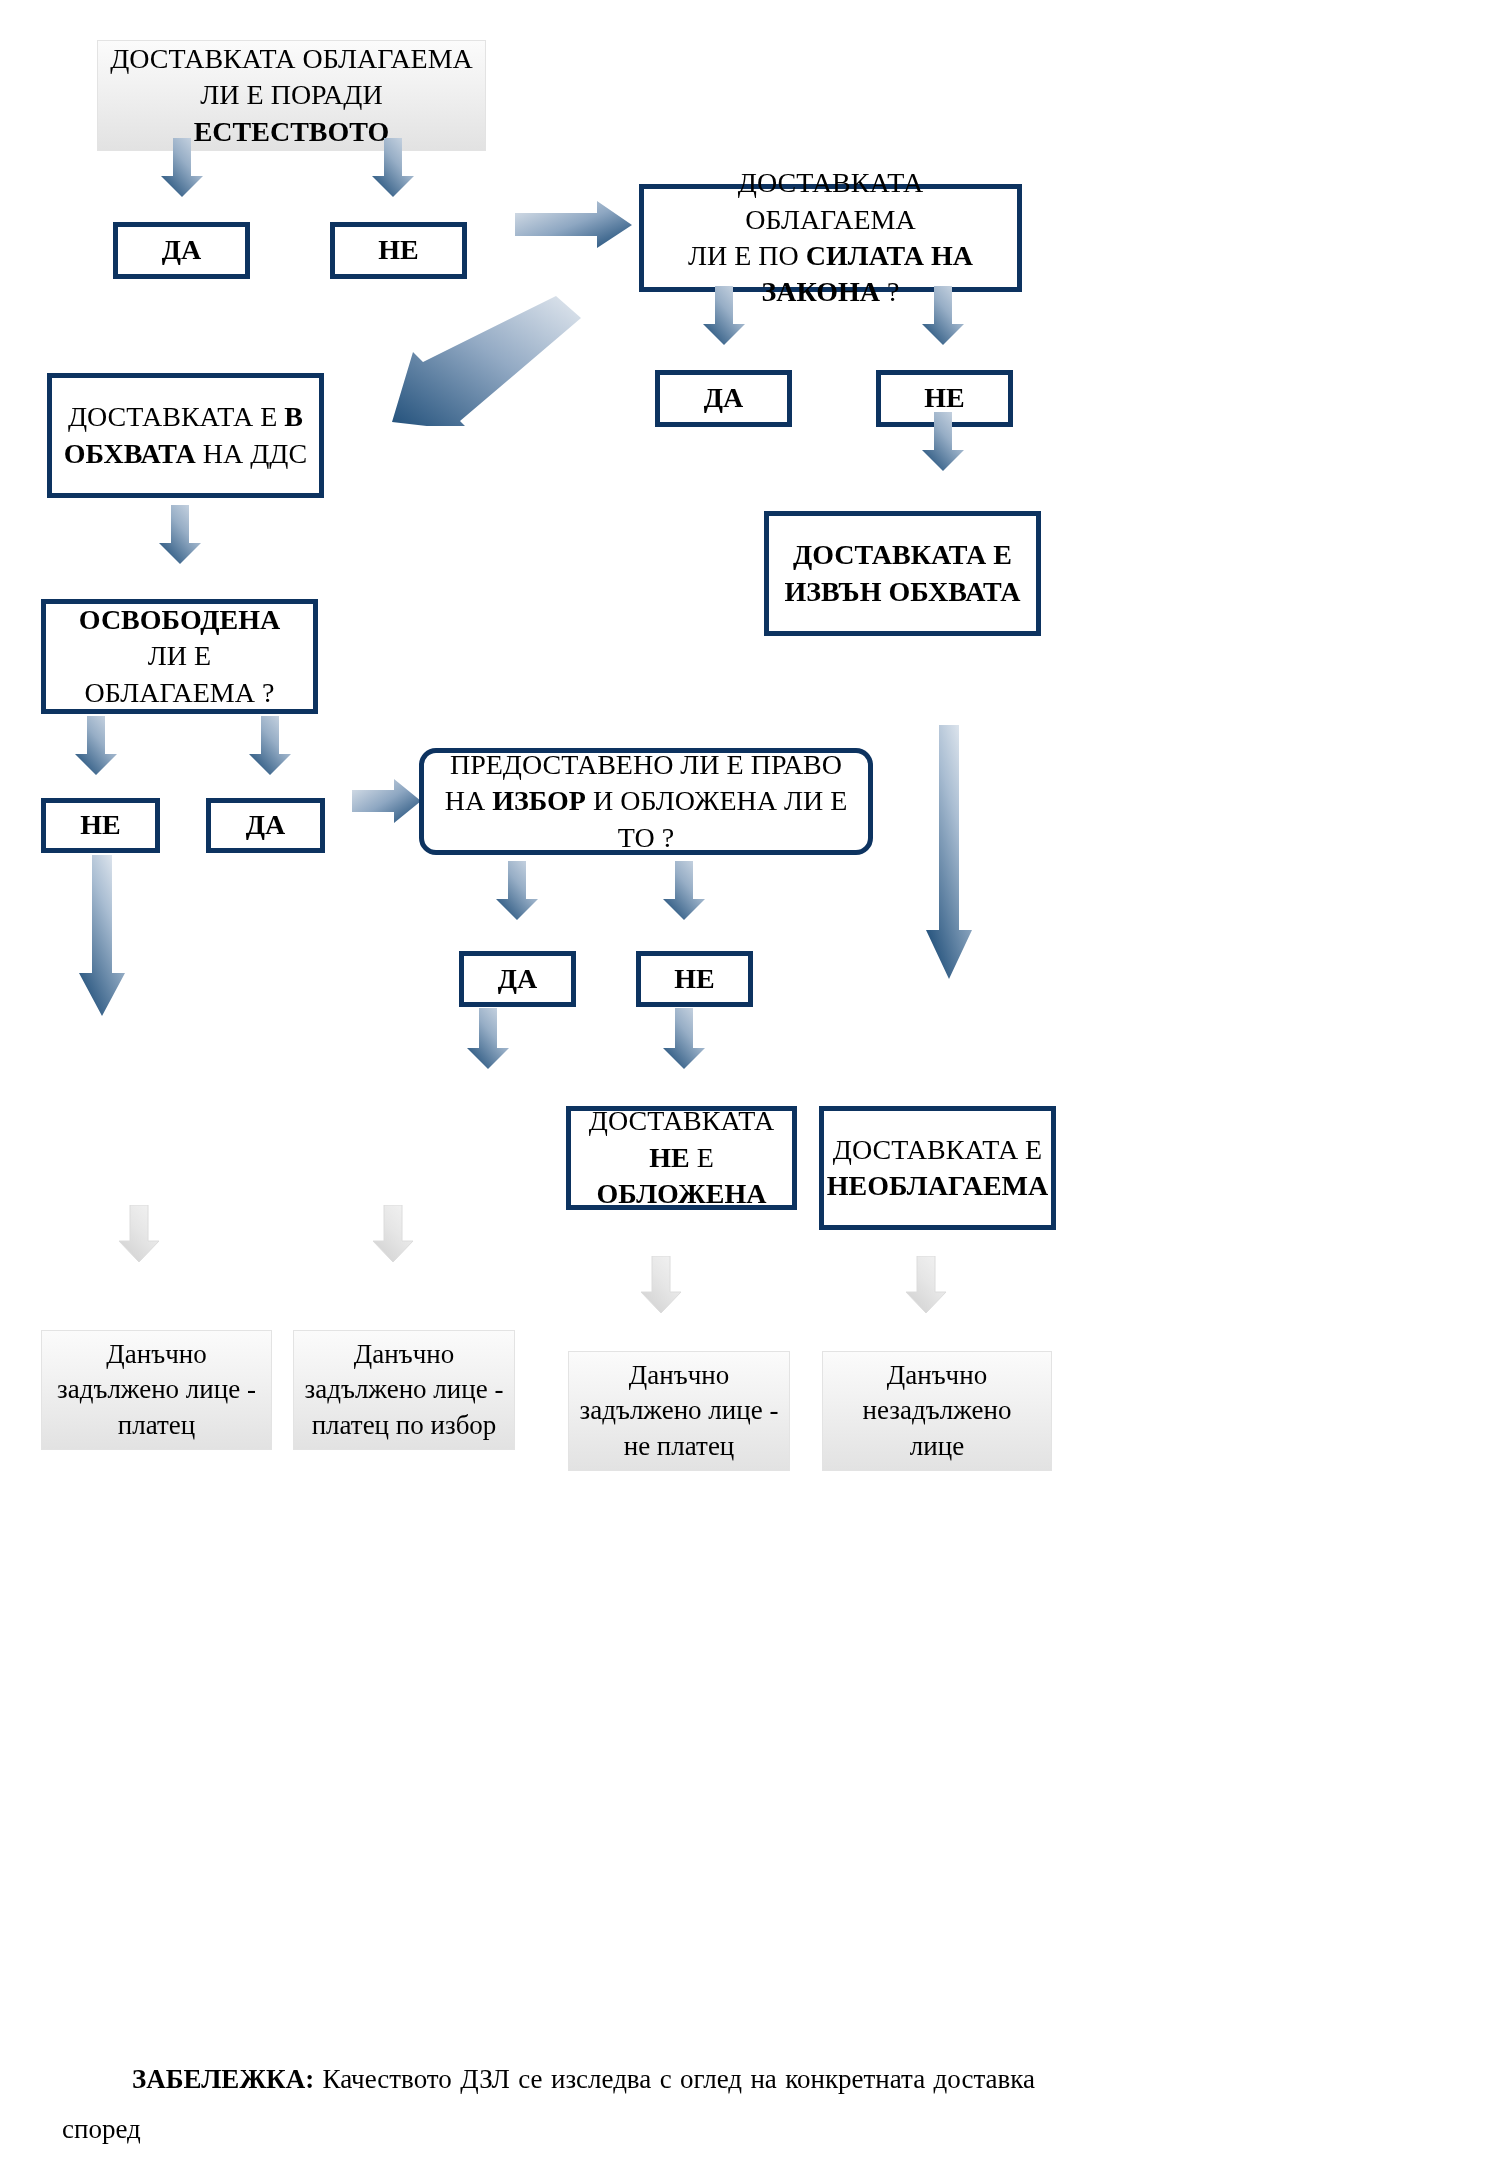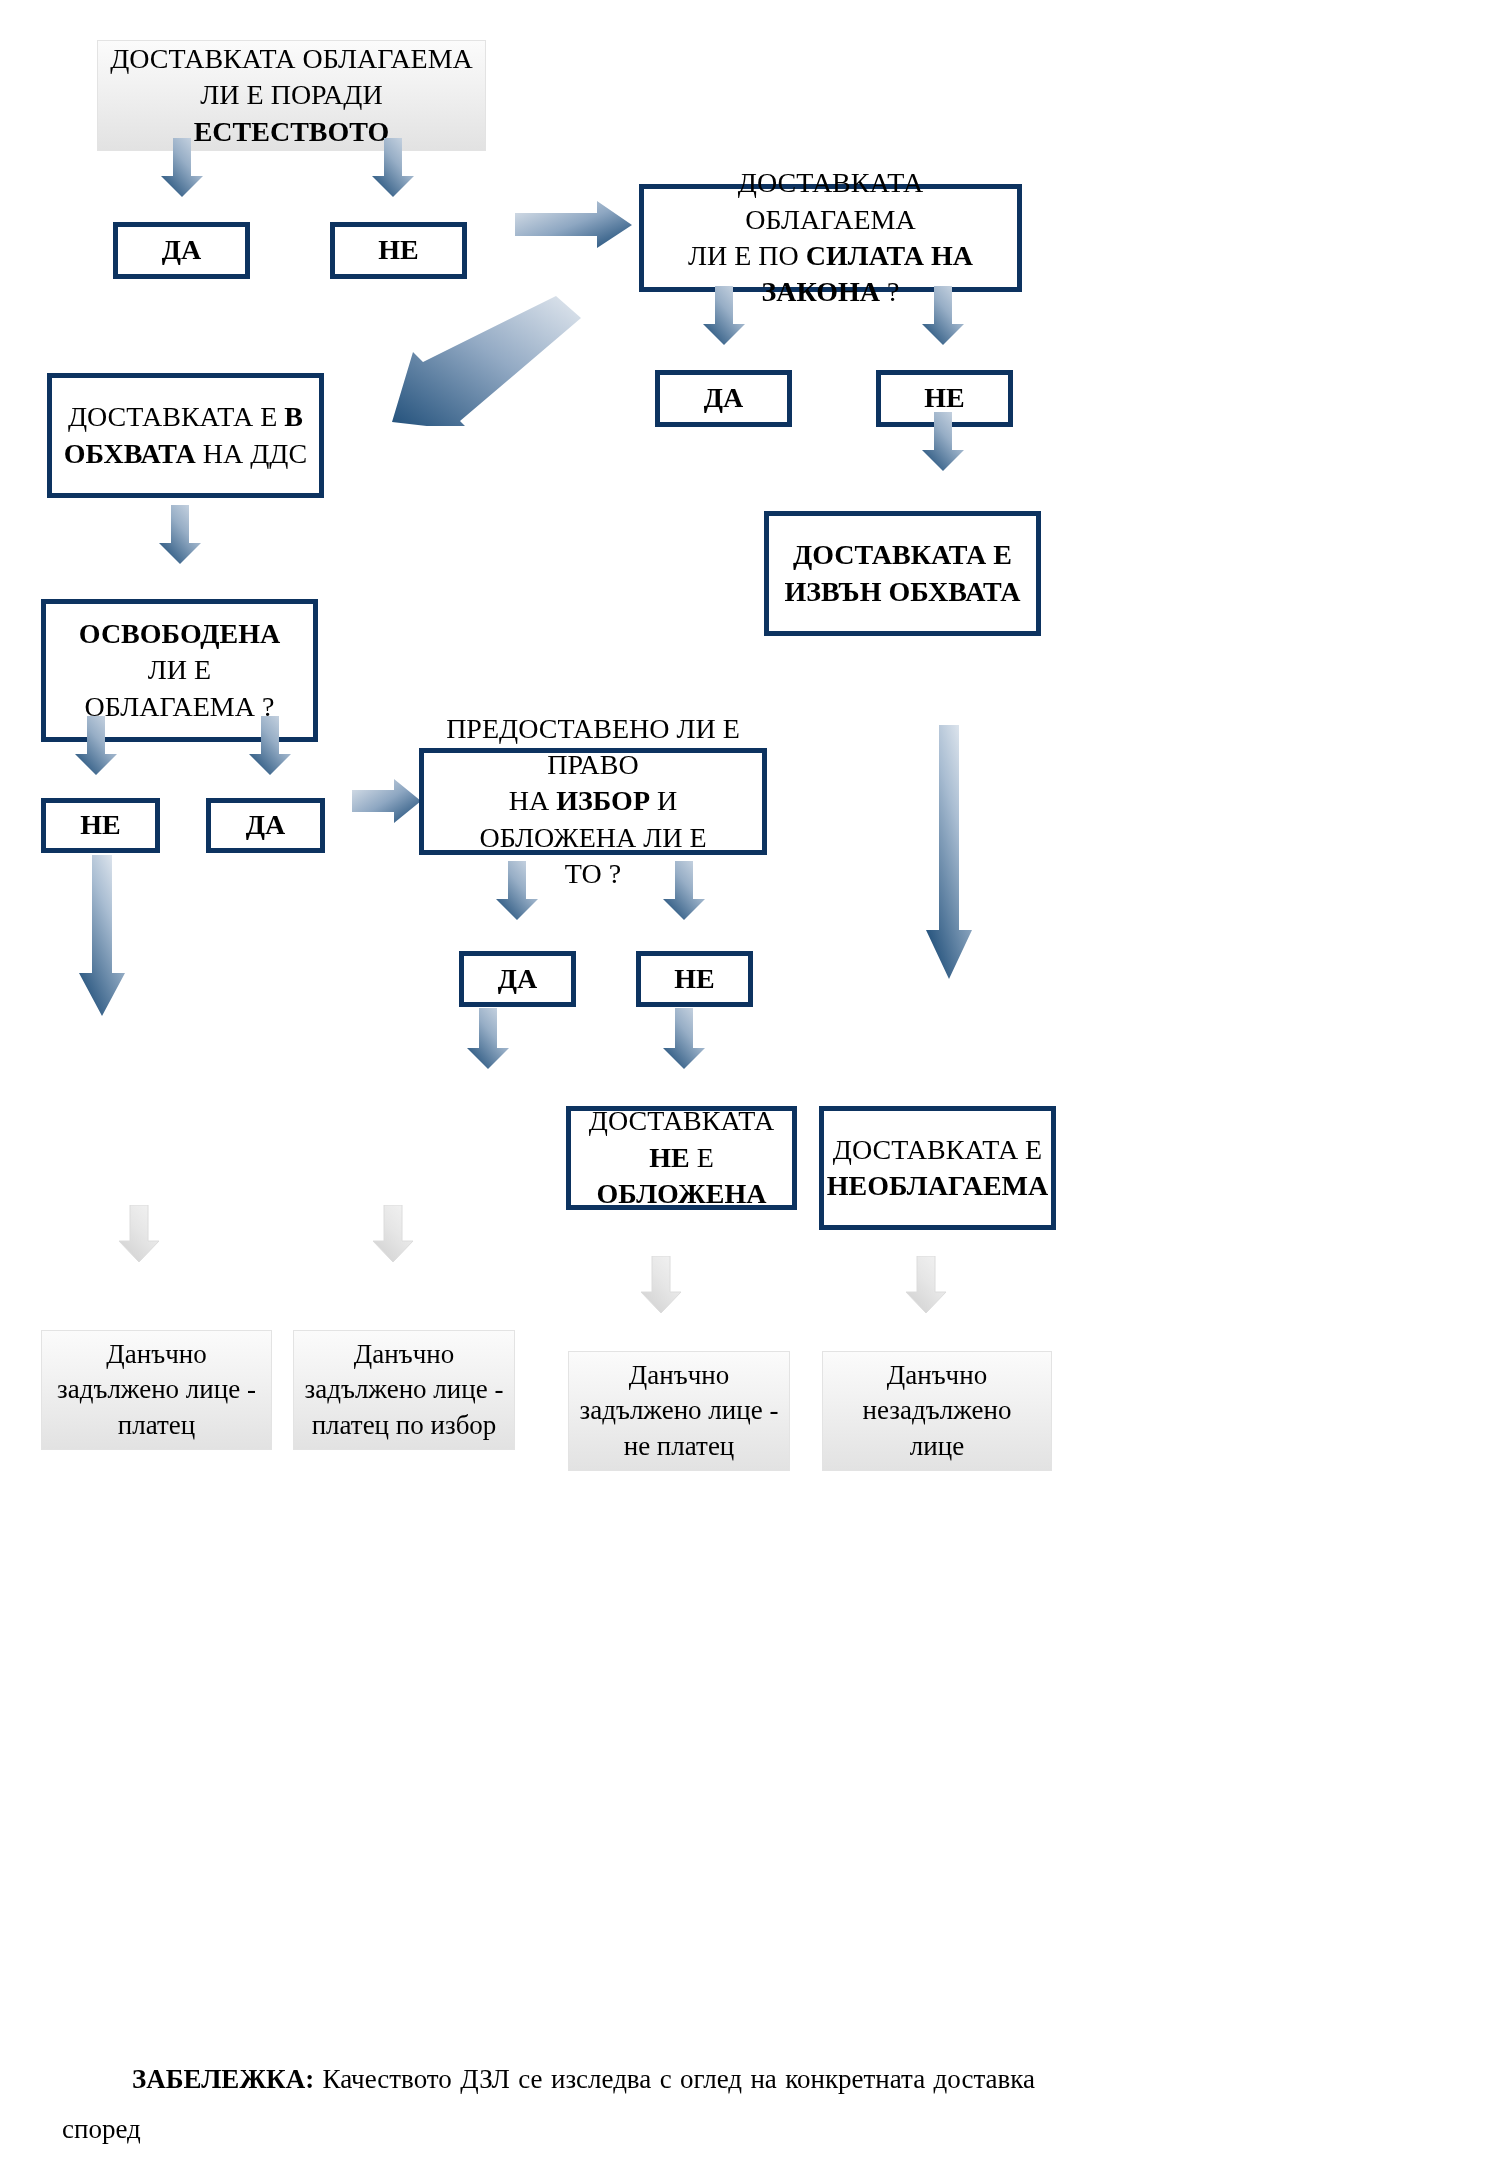--- a/index.html
+++ b/index.html
@@ -193,21 +193,21 @@
           <linearGradient id="ga8" x1="1" y1="0" x2="0.15" y2="1">
         <stop offset="0" stop-color="#d8e0ea"></stop>
             <stop offset="0.45" stop-color="#97aec6"></stop>
             <stop offset="1" stop-color="#1f4e79"></stop>
       </linearGradient>
         </defs>
       <path d="M13,0 L31,0 L31,38 L43,38 L22,59 L1,38 L13,38 Z" fill="url(#ga8)"></path>
     </svg>
   </div>
 
-  <div class="node box-navy" style="left:41px;top:573px;width:277px;height:143px;">
+  <div class="node box-navy" style="left:41px;top:573px;width:277px;height:115px;">
     <div>
       <span class="txt f28"><span class="b">ОСВОБОДЕНА</span><span> ЛИ Е</span></span>
       <span class="txt f28">ОБЛАГАЕМА ?</span>
     </div>
   </div>
 
   <div class="arrow" style="left:74px;top:716px;width:44px;height:60px;">
     <svg viewBox="0 0 44 60" preserveAspectRatio="none">
       <defs>
           <linearGradient id="ga9" x1="1" y1="0" x2="0.15" y2="1">
@@ -273,21 +273,21 @@
           <linearGradient id="ga13" x1="0.85" y1="0" x2="0.2" y2="1">
         <stop offset="0" stop-color="#e7ecf2"></stop>
             <stop offset="0.35" stop-color="#a9bdd2"></stop>
             <stop offset="1" stop-color="#1f4e79"></stop>
       </linearGradient>
         </defs>
       <path d="M14,0 L34,0 L34,205 L47,205 L24,254 L1,205 L14,205 Z" fill="url(#ga13)"></path>
     </svg>
   </div>
 
-  <div class="node box-navy" style="left:419px;top:722px;width:348px;height:107px;">
+  <div class="node box-navy" style="left:419px;top:722px;width:454px;height:107px;border-radius:17px;">
     <div>
       <span class="txt f28">ПРЕДОСТАВЕНО ЛИ Е ПРАВО</span>
       <span class="txt f28"><span>НА </span><span class="b">ИЗБОР</span><span> И ОБЛОЖЕНА ЛИ Е</span></span>
       <span class="txt f28">ТО ?</span>
     </div>
   </div>
 
   <div class="arrow" style="left:495px;top:861px;width:44px;height:60px;">
     <svg viewBox="0 0 44 60" preserveAspectRatio="none">
       <defs>

